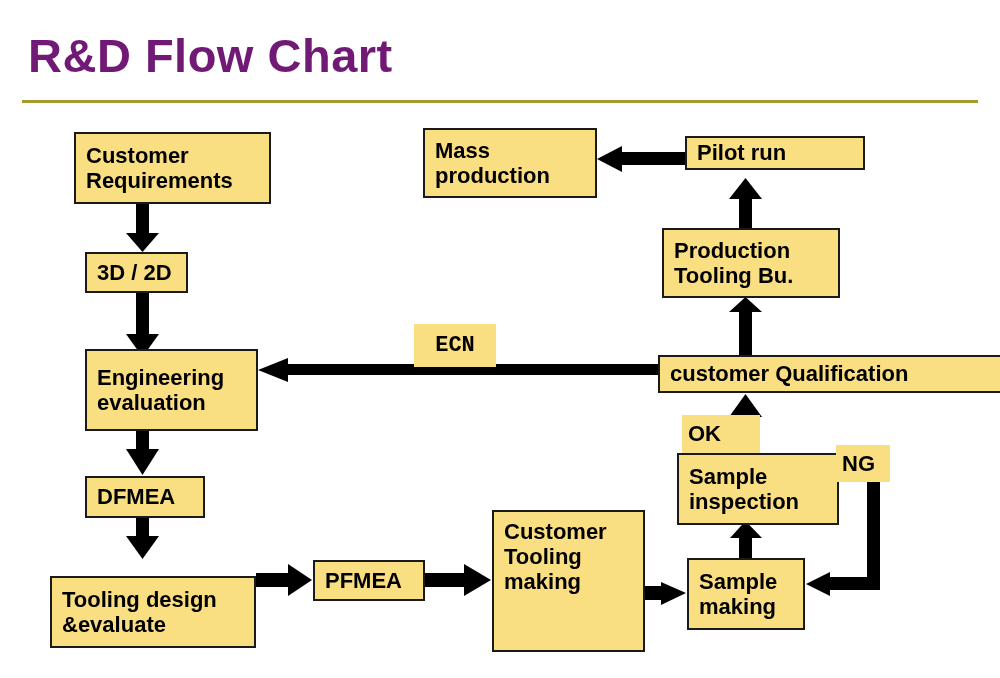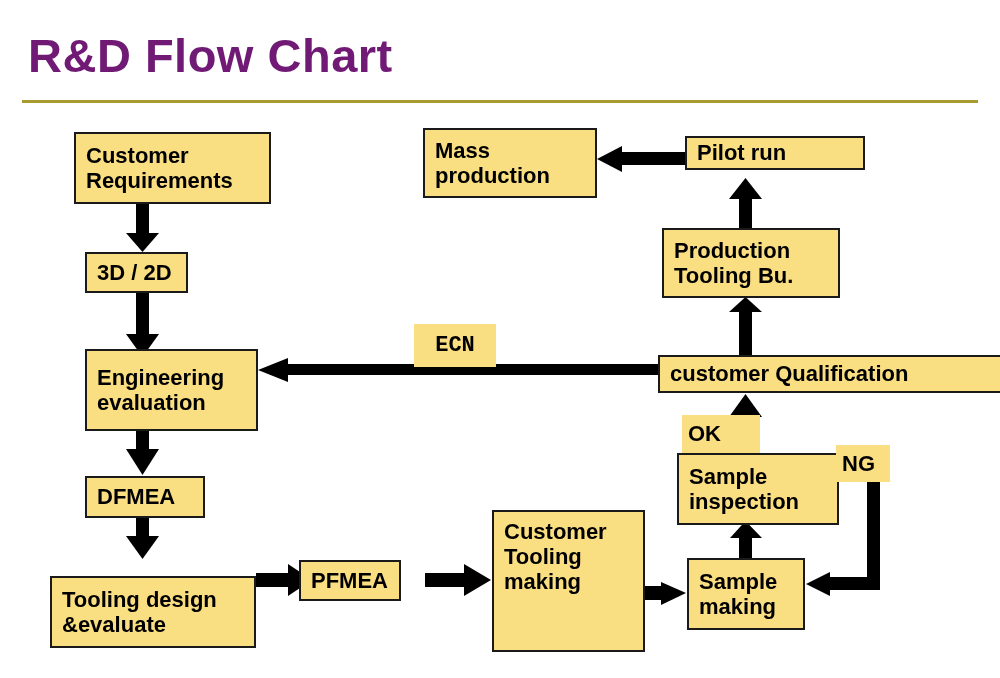--- a/index.html
+++ b/index.html
@@ -188,21 +188,21 @@
   <div class="node" style="left:85px; top:252px; width:103px; height:41px;">3D / 2D</div>
 
   <div class="node" style="left:85px; top:349px; width:173px; height:82px;">Engineering
 evaluation</div>
 
   <div class="node" style="left:85px; top:476px; width:120px; height:42px;">DFMEA</div>
 
   <div class="node" style="left:50px; top:576px; width:206px; height:72px;">Tooling design
 &amp;evaluate</div>
 
-  <div class="node" style="left:299px; top:560px; width:102px; height:41px;">PFMEA</div>
+  <div class="node" style="left:313px; top:560px; width:112px; height:41px;">PFMEA</div>
 
   <div class="node top-align" style="left:492px; top:510px; width:153px; height:142px;">Customer
 Tooling
 making</div>
 
   <div class="node" style="left:687px; top:558px; width:118px; height:72px;">Sample
 making</div>
 
   <div class="node" style="left:677px; top:453px; width:162px; height:72px;">Sample
 inspection</div>

